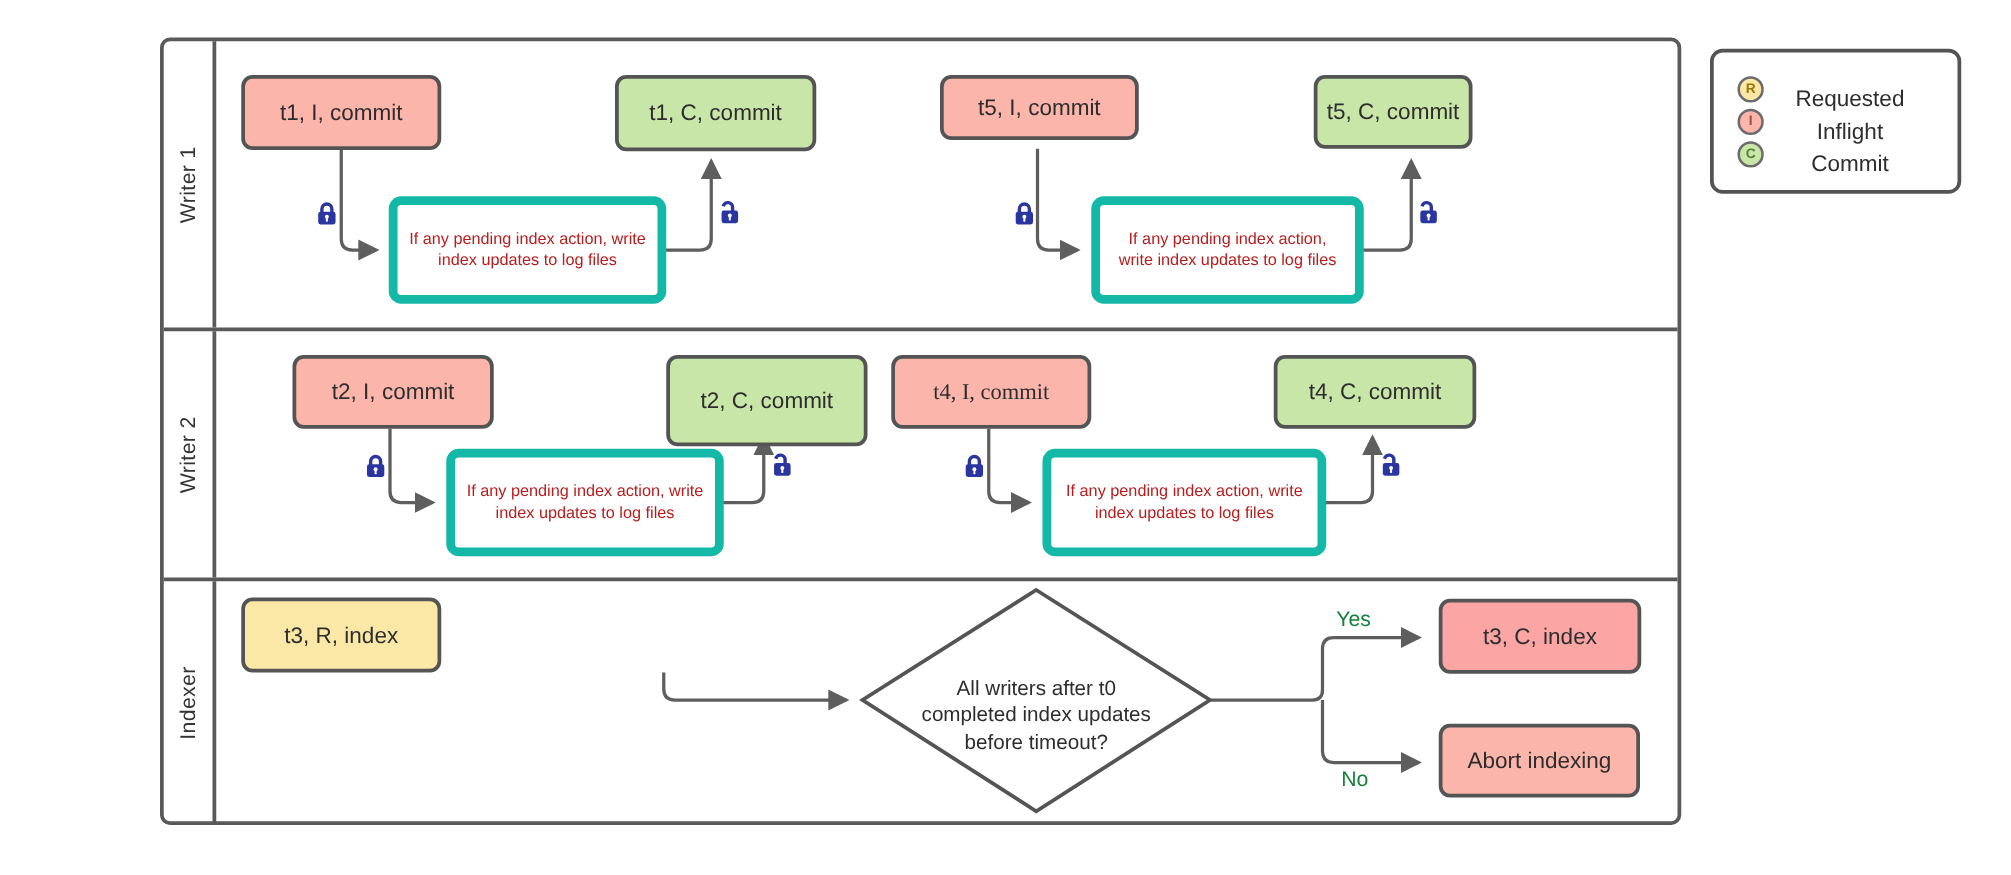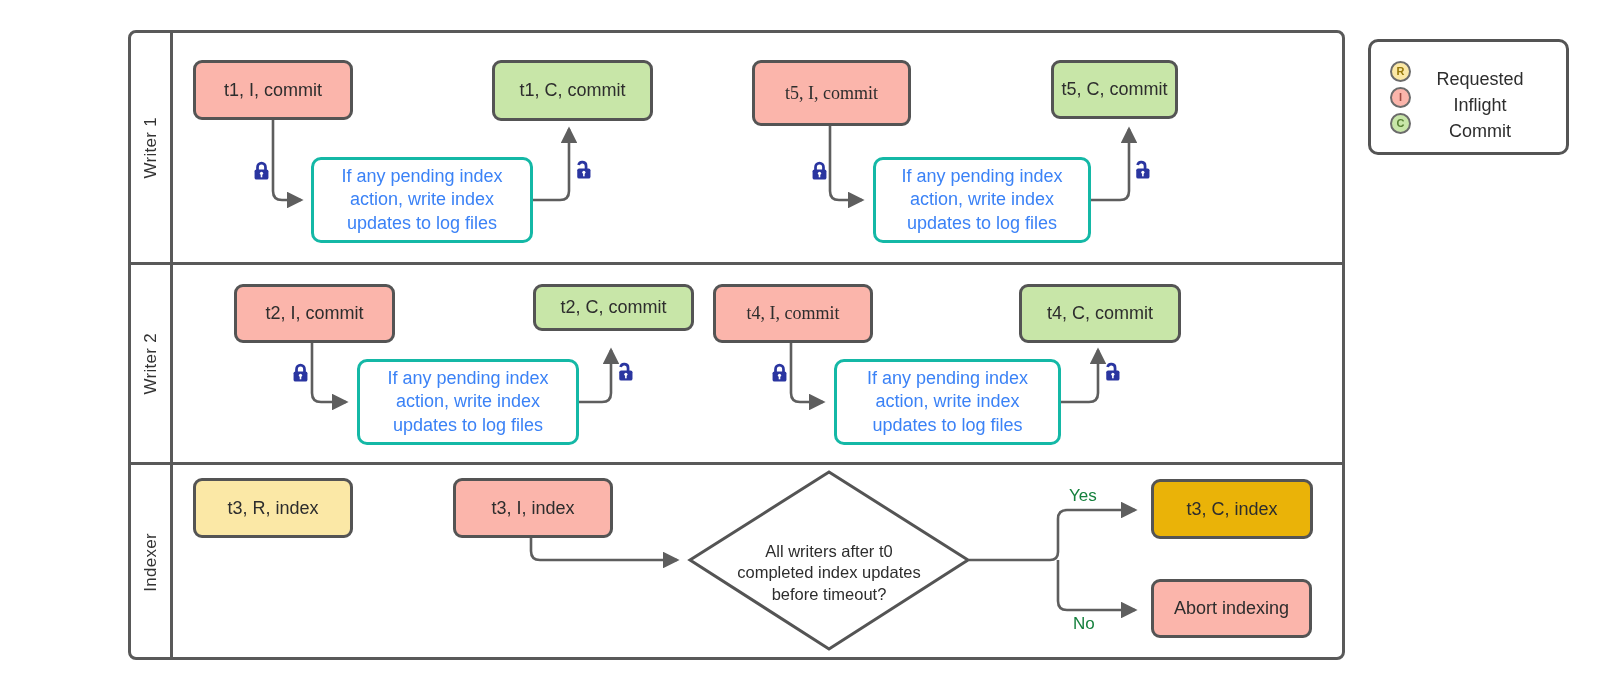--- a/index.html
+++ b/index.html
@@ -13,23 +13,23 @@
   .lane-2, .lane-3 { border-top:3px solid #595959; }
   .lane-label-cell { width:42px; border-right:3px solid #595959; display:flex;
                      align-items:center; justify-content:center; flex:none; }
   .lane-label-cell span { writing-mode:vertical-rl; transform:rotate(180deg);
                           font-size:17px; color:#333; letter-spacing:.3px; white-space:nowrap; }
 
   
   .node { position:absolute; border:3px solid #545454; border-radius:9px;
           display:flex; align-items:center; justify-content:center;
           font-size:18px; color:#2d2d2d; text-align:center; }
-  .proc { position:absolute; background:#ffffff; border:3px solid #14b8a6; border-radius:10px;
+  .proc { position:absolute; background:#ffffff; border:7px solid #14b8a6; border-radius:10px;
           display:flex; align-items:center; justify-content:center;
-          font-size:18px; line-height:1.28; color:#3b82f6; text-align:center; padding:4px 8px; }
+          font-size:13px; line-height:1.28; color:#b91c1c; text-align:center; padding:4px 8px; }
   .dtext { position:absolute; font-size:16.5px; line-height:1.3; color:#2d2d2d;
            text-align:center; }
   .branch-label { position:absolute; font-size:17px; color:#15803d; }
   .lock { position:absolute; width:21px; height:21px; }
 
   
   .wires { position:absolute; inset:0; width:100%; height:100%; pointer-events:none; }
 
   
   .legend { position:absolute; left:1368px; top:39px; width:201px; height:116px;
@@ -86,37 +86,36 @@
         <path d="M838 527 H919 Q927 527 927 519 V486 Q927 477 936 477 H1004" marker-end="url(#arr)"></path>
         <path d="M927 527 V568 Q927 577 936 577 H1004" marker-end="url(#arr)"></path>
 
         <polygon points="698,439 837,527 698,616 559,527" fill="#ffffff" stroke="#545454" stroke-width="3"></polygon>
       </g>
     </svg>
 
     <div class="node" style="left: 62px; top: 27px; width: 160px; height: 60px; background-color: rgb(251, 181, 171);">t1, I, commit</div>
     <div class="node" style="left: 361px; top: 27px; width: 161px; height: 61px; background-color: rgb(200, 230, 168);">t1, C, commit</div>
     <div class="proc" style="left:180px; top:124px; width:222px; height:86px;">If any pending index action, write index updates to log files</div>
-    <div class="node" style="left: 621px; top: 27px; width: 159px; height: 66px; background-color: rgb(251, 181, 171); font-family: Liberation Serif, serif;">t5, I, commit</div>
+    <div class="node" style="left: 621px; top: 27px; width: 159px; height: 52px; background-color: rgb(251, 181, 171);">t5, I, commit</div>
     <div class="proc" style="left:742px; top:124px; width:218px; height:86px;">If any pending index action, write index updates to log files</div>
     <div class="node" style="left: 920px; top: 27px; width: 127px; height: 59px; background-color: rgb(200, 230, 168);">t5, C, commit</div>
 
     <div class="node" style="left: 103px; top: 251px; width: 161px; height: 59px; background-color: rgb(251, 181, 171);">t2, I, commit</div>
-    <div class="node" style="left: 402px; top: 251px; width: 161px; height: 47px; background-color: rgb(200, 230, 168);">t2, C, commit</div>
+    <div class="node" style="left: 402px; top: 251px; width: 161px; height: 73px; background-color: rgb(200, 230, 168);">t2, C, commit</div>
     <div class="proc" style="left:226px; top:326px; width:222px; height:86px;">If any pending index action, write index updates to log files</div>
     <div class="node" style="left: 582px; top: 251px; width: 160px; height: 59px; background-color: rgb(251, 181, 171); font-family: Liberation Serif, serif;">t4, I, commit</div>
     <div class="proc" style="left:703px; top:326px; width:227px; height:86px;">If any pending index action, write index updates to log files</div>
     <div class="node" style="left: 888px; top: 251px; width: 162px; height: 59px; background-color: rgb(200, 230, 168);">t4, C, commit</div>
 
     <div class="node" style="left: 62px; top: 445px; width: 160px; height: 60px; background-color: rgb(251, 232, 166);">t3, R, index</div>
-    <div class="node" style="left: 322px; top: 445px; width: 160px; height: 60px; background-color: rgb(251, 181, 171);">t3, I, index</div>
     <div class="dtext" style="left:598px; top:508px; width:200px;">All writers after t0 completed index updates before timeout?</div>
     <div class="branch-label" style="left:938px; top:453px;">Yes</div>
     <div class="branch-label" style="left:942px; top:581px;">No</div>
-    <div class="node" style="left: 1020px; top: 446px; width: 162px; height: 60px; background-color: #eab308;">t3, C, index</div>
+    <div class="node" style="left: 1020px; top: 446px; width: 162px; height: 60px; background-color: #fca5a5;">t3, C, index</div>
     <div class="node" style="left: 1020px; top: 546px; width: 161px; height: 59px; background-color: rgb(251, 181, 171);">Abort indexing</div>
 
     <svg class="lock" style="left:120px; top:127px;" viewBox="0 0 20 20">
       <path d="M6.2 9.5 V6.8 a3.8 3.8 0 0 1 7.6 0 V9.5" fill="none" stroke="#2a35a0" stroke-width="2.6"></path>
       <rect x="3.4" y="9" width="13.2" height="9.6" rx="1.8" fill="#2a35a0"></rect>
       <circle cx="10" cy="12.7" r="1.5" fill="#fff"></circle>
         <rect x="9.25" y="12.9" width="1.5" height="3.6" fill="#fff"></rect>
     </svg>
     <svg class="lock" style="left:441px; top:126px;" viewBox="0 0 20 20">
       <path d="M13.4 9.5 V6.6 a3.6 3.6 0 0 0 -7.1 -0.9" fill="none" stroke="#2a35a0" stroke-width="2.6"></path>

